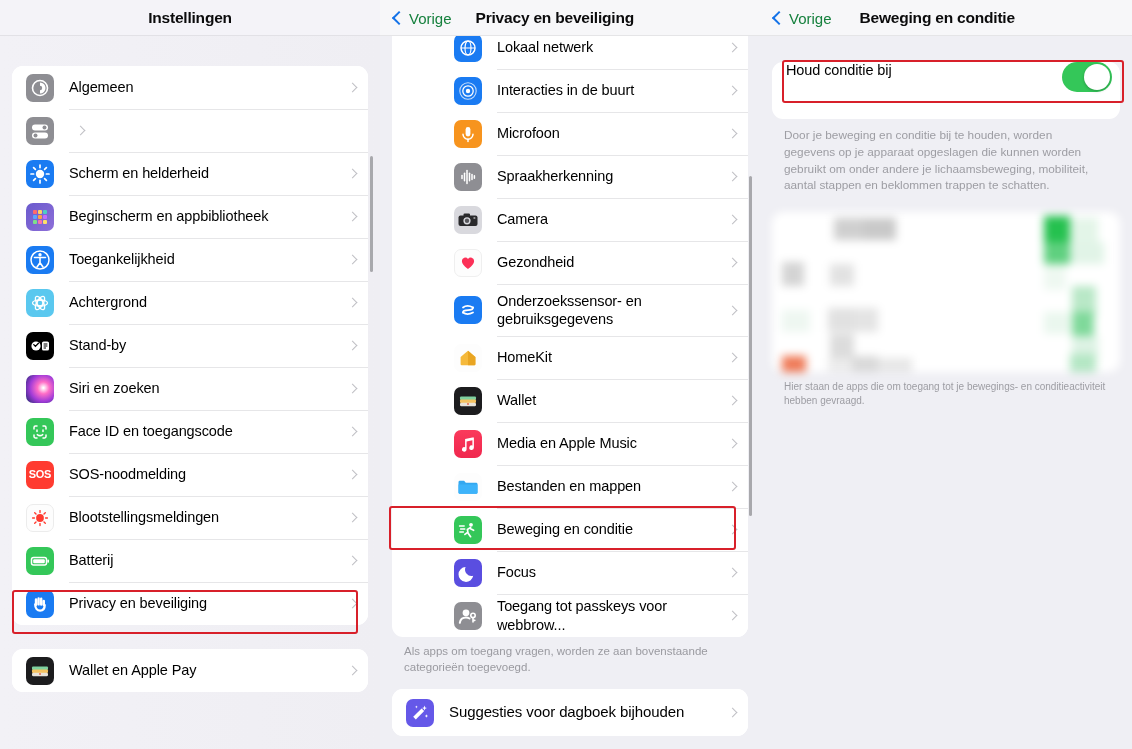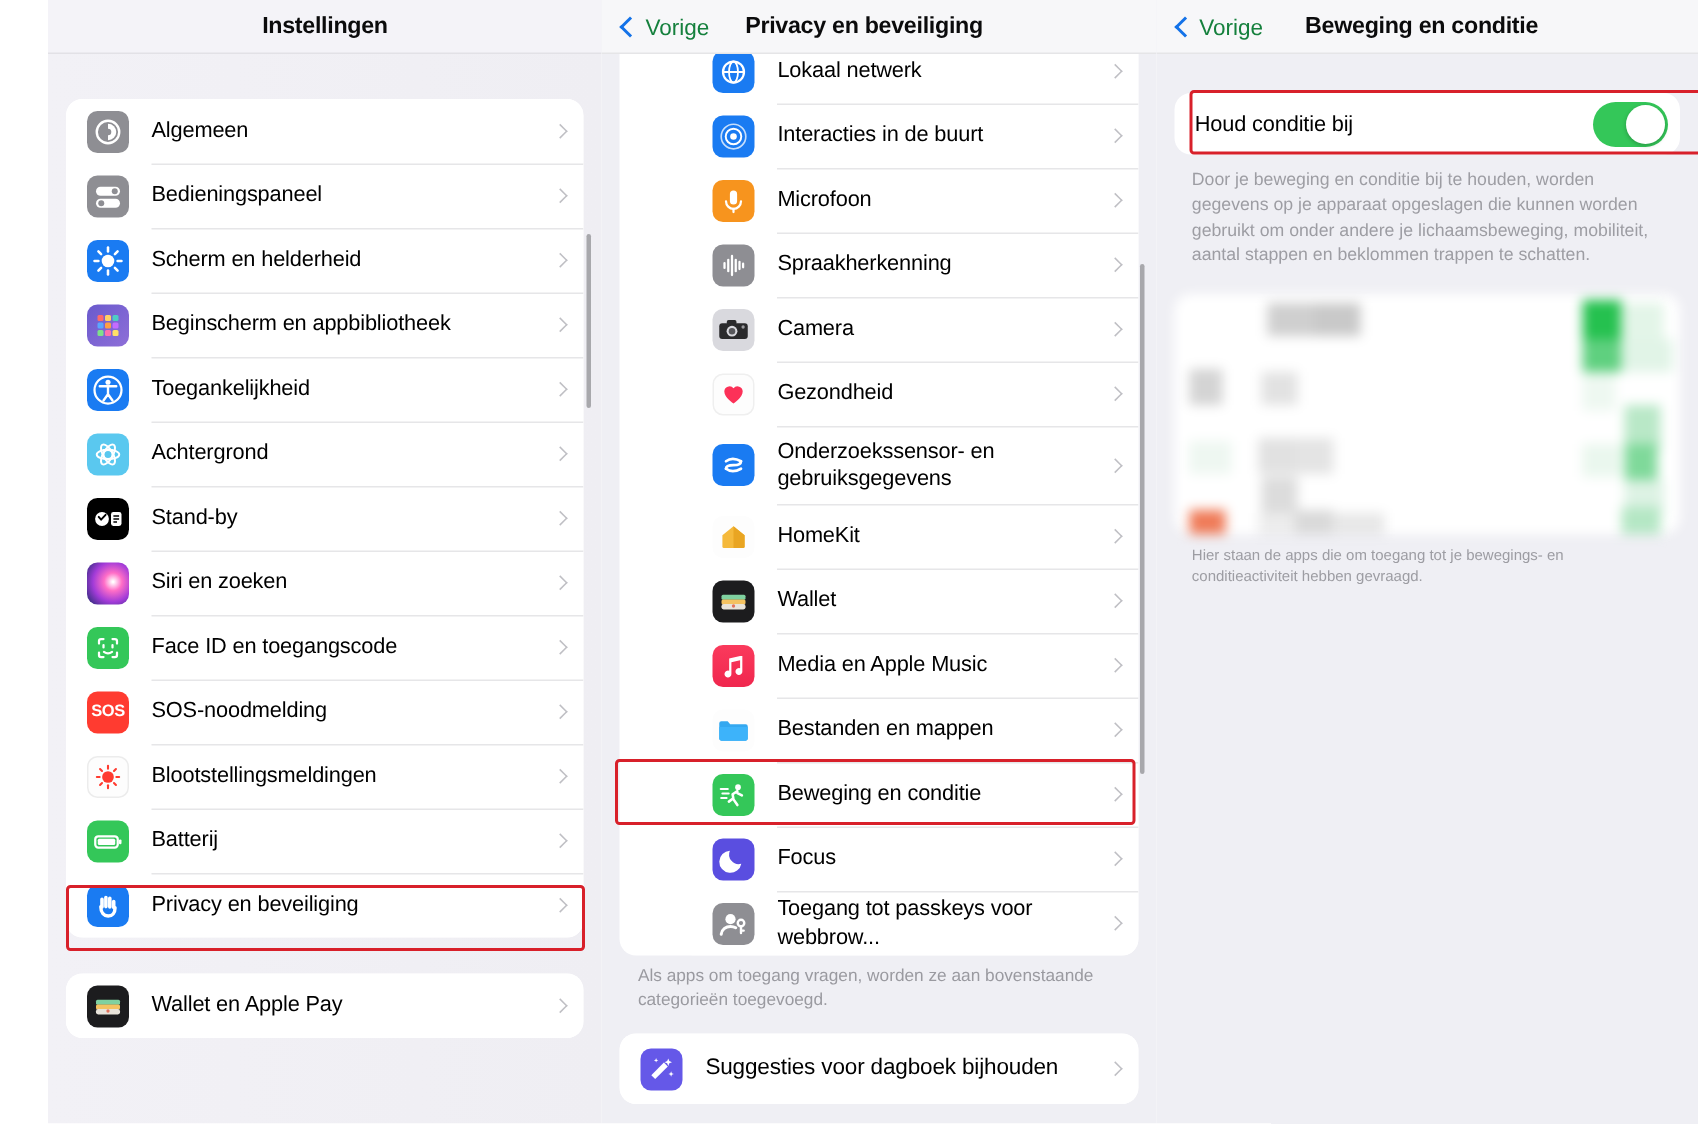--- a/index.html
+++ b/index.html
@@ -11,21 +11,21 @@
   }
 
   .screen { position: relative; width: 1132px; height: 749px; display: flex; }
 
   
   .col { position: relative; height: 749px; background: #efeff4; overflow: hidden; }
   .col-left   { width: 380px; }
   .col-mid    { width: 380px; }
   .col-right  { width: 372px; background: #efeff4; }
 
-  .col-left   { background: linear-gradient(to right, #f2f1f6 0%, #efeef3 100%); margin-left: 32px; }
+  .col-left   { background: linear-gradient(to right, #f2f1f6 0%, #efeef3 100%); }
 
   
   .navbar {
     height: 36px;
     background: #f7f7f9;
     display: flex;
     align-items: center;
     position: relative;
     z-index: 5;
   }
@@ -151,25 +151,24 @@
     position: absolute;
     border: 2.5px solid #d8202a;
     border-radius: 3px;
     pointer-events: none;
     z-index: 20;
   }
 
   
   .toggle-row {
     display: flex;
-    align-items: center;
     justify-content: space-between;
     background: #fff;
     border-radius: 11px;
-    height: 41px;
+    height: 57px;
     margin: 0 12px;
     padding: 0 8px 0 14px;
   }
   .toggle-label { font-size: 14.5px; color: #000; letter-spacing: -0.1px; }
   .switch {
     width: 50px; height: 30px;
     border-radius: 15px;
     background: #34c759;
     position: relative;
     cursor: pointer;
@@ -247,21 +246,20 @@
 
         <div class="row">
           <span class="row-icon" style="background:#8e8e93">
             <svg class="ic-svg" viewBox="0 0 28 28">
                 <rect x="6" y="7.5" width="16" height="6" rx="3" fill="#fff"></rect>
                 <circle cx="18.5" cy="10.5" r="2" fill="#8e8e93"></circle>
                 <rect x="6" y="15.5" width="16" height="6" rx="3" fill="#fff"></rect>
                 <circle cx="9.5" cy="18.5" r="2" fill="#8e8e93"></circle>
               </svg>
           </span>
-          <span class="row-label">Bedieningspaneel</span>
           <span class="chev"></span>
         </div>
 
         <div class="row">
           <span class="row-icon" style="background:#1a7bf2">
             <svg class="ic-svg" viewBox="0 0 28 28">
                 <circle cx="14" cy="14" r="4.2" fill="#fff"></circle>
                 <g stroke="#fff" stroke-width="1.7" stroke-linecap="round">
                   <line x1="14" y1="5" x2="14" y2="7.6"></line>
                   <line x1="14" y1="20.4" x2="14" y2="23"></line>

